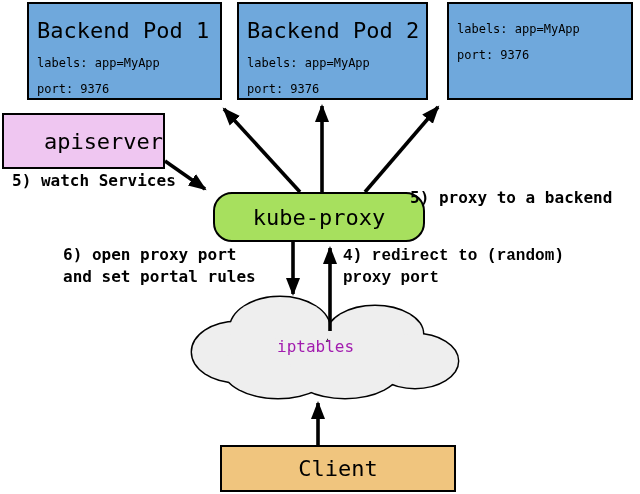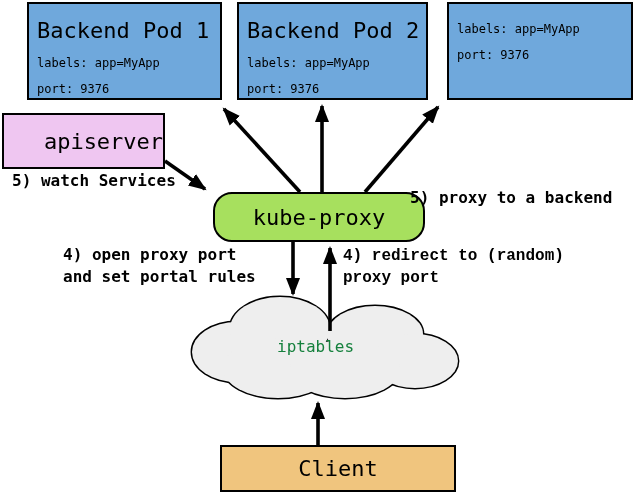--- a/index.html
+++ b/index.html
@@ -54,21 +54,21 @@
     font-size: 16px;
     font-weight: bold;
     white-space: nowrap;
     color: #000;
   }
   .cloud-label {
     position: absolute;
     font-size: 16px;
     line-height: 22px;
     white-space: nowrap;
-    color: #15803d;
+    color: #a21caf;
   }
 </style>
 </head>
 <body>
 
 <div class="canvas">
 
   <svg class="layer" width="640" height="494" viewBox="0 0 640 494">
     <defs>
       <marker id="ah" markerUnits="userSpaceOnUse" markerWidth="20" markerHeight="20" refX="16" refY="9" orient="auto">
@@ -135,21 +135,21 @@
     <span>Client</span>
   </div>
 
   <div class="cloud-label" style="left:277px; top:336px;">iptables</div>
 
   <div class="step" style="left:12px; top:168px; line-height:26px;">
     <div>5) watch Services</div>
   </div>
 
   <div class="step" style="left:63px; top:244px; line-height:22px;">
-    <div>4) open proxy port</div>
+    <div>6) open proxy port</div>
     <div>and set portal rules</div>
   </div>
 
 
   <div class="step" style="left:343px; top:245px; line-height:22px;font-family:Liberation Mono, monospace;">
     <div>4) redirect to (random)</div>
     <div>proxy port</div>
   </div>
 
   <div class="step" style="left:410px; top:143px; line-height:22px;margin-top:44px;">5) proxy to a backend</div>

